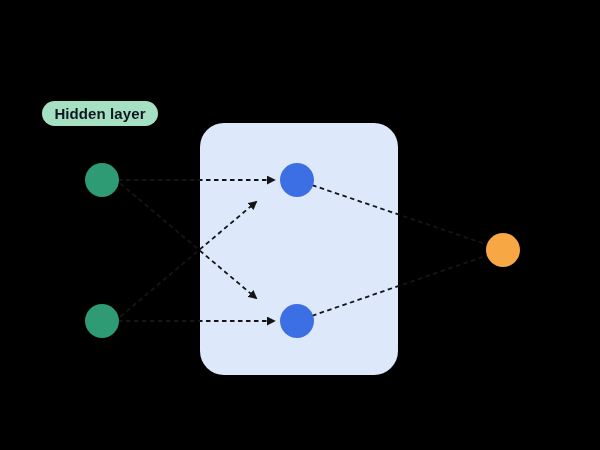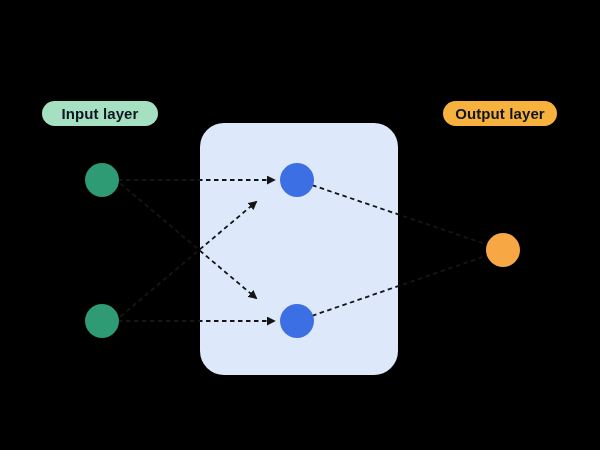--- a/index.html
+++ b/index.html
@@ -65,16 +65,15 @@
     <line class="conn" x1="297" y1="180" x2="503" y2="250" marker-end="url(#arw)"></line>
     <line class="conn" x1="297" y1="321" x2="503" y2="250" marker-end="url(#arw)"></line>
 
     <circle cx="102" cy="180" r="17" fill="#2E9B74"></circle>
     <circle cx="102" cy="321" r="17" fill="#2E9B74"></circle>
     <circle cx="297" cy="180" r="17" fill="#3B6FE3"></circle>
     <circle cx="297" cy="321" r="17" fill="#3B6FE3"></circle>
     <circle cx="503" cy="250" r="17" fill="#F7A744"></circle>
   </svg>
 
-  <div class="badge" id="badge-input">Input layer</div>
-  <div class="badge" id="badge-output">Output layer</div>
+  <div class="badge" id="badge-input">Hidden layer</div>
 
 </div>
 
 </body></html>

